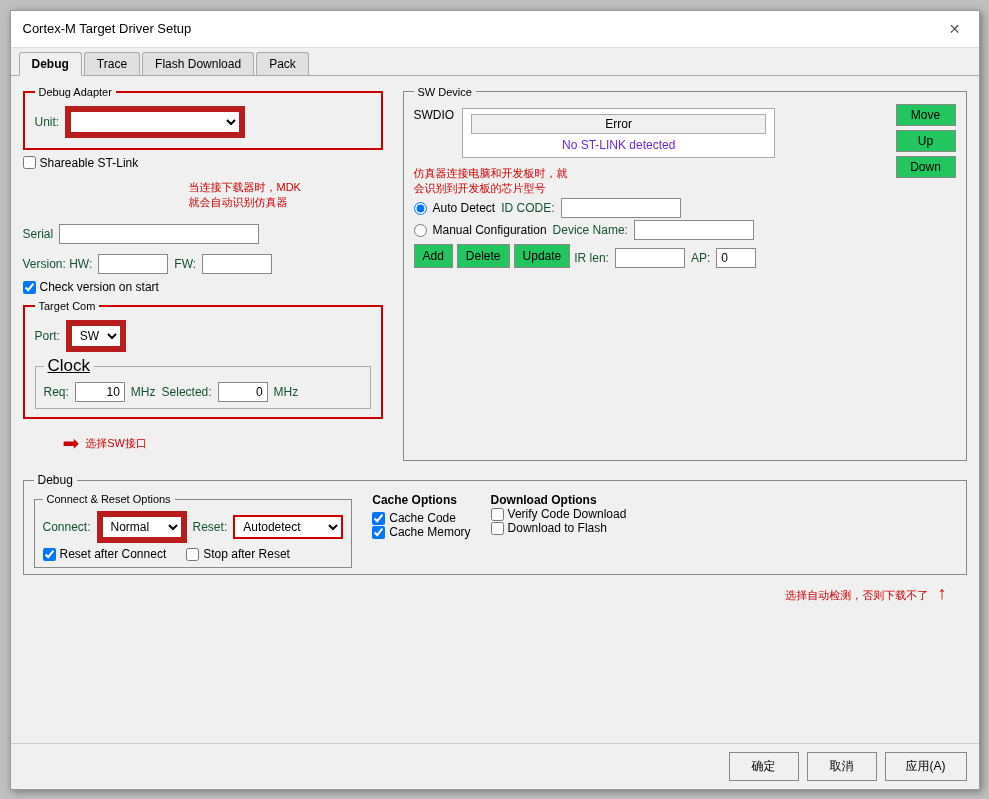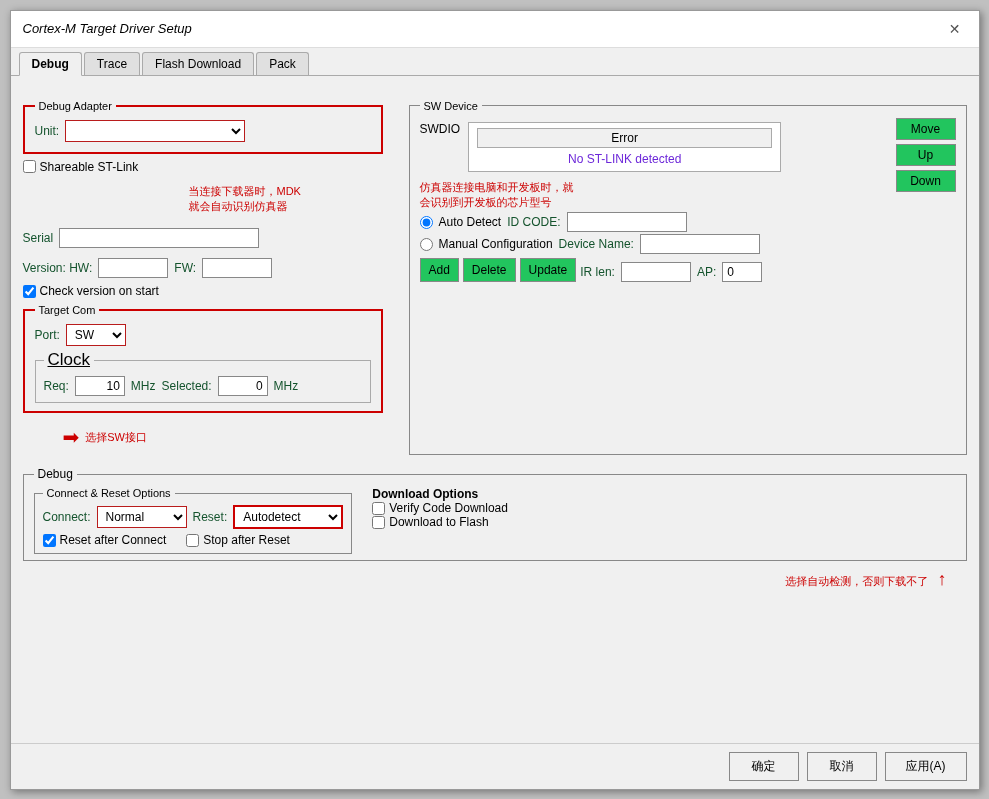--- a/index.html
+++ b/index.html
@@ -28,21 +28,20 @@
       border-bottom: 1px solid #ddd;
       padding: 8px 12px;
       display: flex;
       align-items: center;
       justify-content: space-between;
     }
     .title-bar-title {
       font-size: 13px;
       font-weight: normal;
       color: #000;
-      font-style: italic;
     }
     .close-btn {
       cursor: pointer;
       font-size: 14px;
       color: #555;
       background: none;
       border: none;
       padding: 2px 6px;
     }
     .tabs {
@@ -69,22 +68,21 @@
     }
     .content {
       padding: 10px 12px;
       flex: 1;
       display: flex;
       flex-direction: column;
       gap: 8px;
     }
     .top-section {
       display: flex;
-      gap: 26px;
-      margin-top: 14px;
+      gap: 20px;
     }
     .fieldset {
       border: 1px solid #888;
       padding: 6px 10px 8px;
       position: relative;
     }
     .fieldset legend {
       font-size: 11px;
       padding: 0 4px;
       color: #000;
@@ -111,21 +109,21 @@
       margin: 2px 0;
     }
     .label { color: #14532d; white-space: nowrap; }
     input[type="text"] {
       border: 1px solid #888;
       padding: 2px 4px;
       background: #fff;
       font-size: 12px;
     }
     select {
-      border: 1px solid #b91c1c;
+      border: 6px solid #b91c1c;
       padding: 2px 4px;
       background: #fff;
       font-size: 12px;
       cursor: pointer;
     }
     .unit-select { width: 180px; }
     .port-select { width: 60px; }
     .checkbox-row {
       display: flex;
       align-items: center;
@@ -448,20 +446,31 @@
               <input type="checkbox" checked="" style="">
               <span>Reset after Connect</span>
             </div>
             <div class="checkbox-row">
               <input type="checkbox" style="">
               <span>Stop after Reset</span>
             </div>
           </div>
         </fieldset>
 
+        <div class="cache-options-group">
+          <div class="label-bold" style="font-weight:bold; font-size:12px;">Cache Options</div>
+          <div class="checkbox-row">
+            <input type="checkbox" checked="" style="">
+            <span>Cache Code</span>
+          </div>
+          <div class="checkbox-row">
+            <input type="checkbox" checked="" style="">
+            <span>Cache Memory</span>
+          </div>
+        </div>
 
         <div class="download-options-group">
           <div class="label-bold" style="font-weight:bold; font-size:12px;">Download Options</div>
           <div class="checkbox-row">
             <input type="checkbox" style="">
             <span>Verify Code Download</span>
           </div>
           <div class="checkbox-row">
             <input type="checkbox" style="">
             <span>Download to Flash</span>

